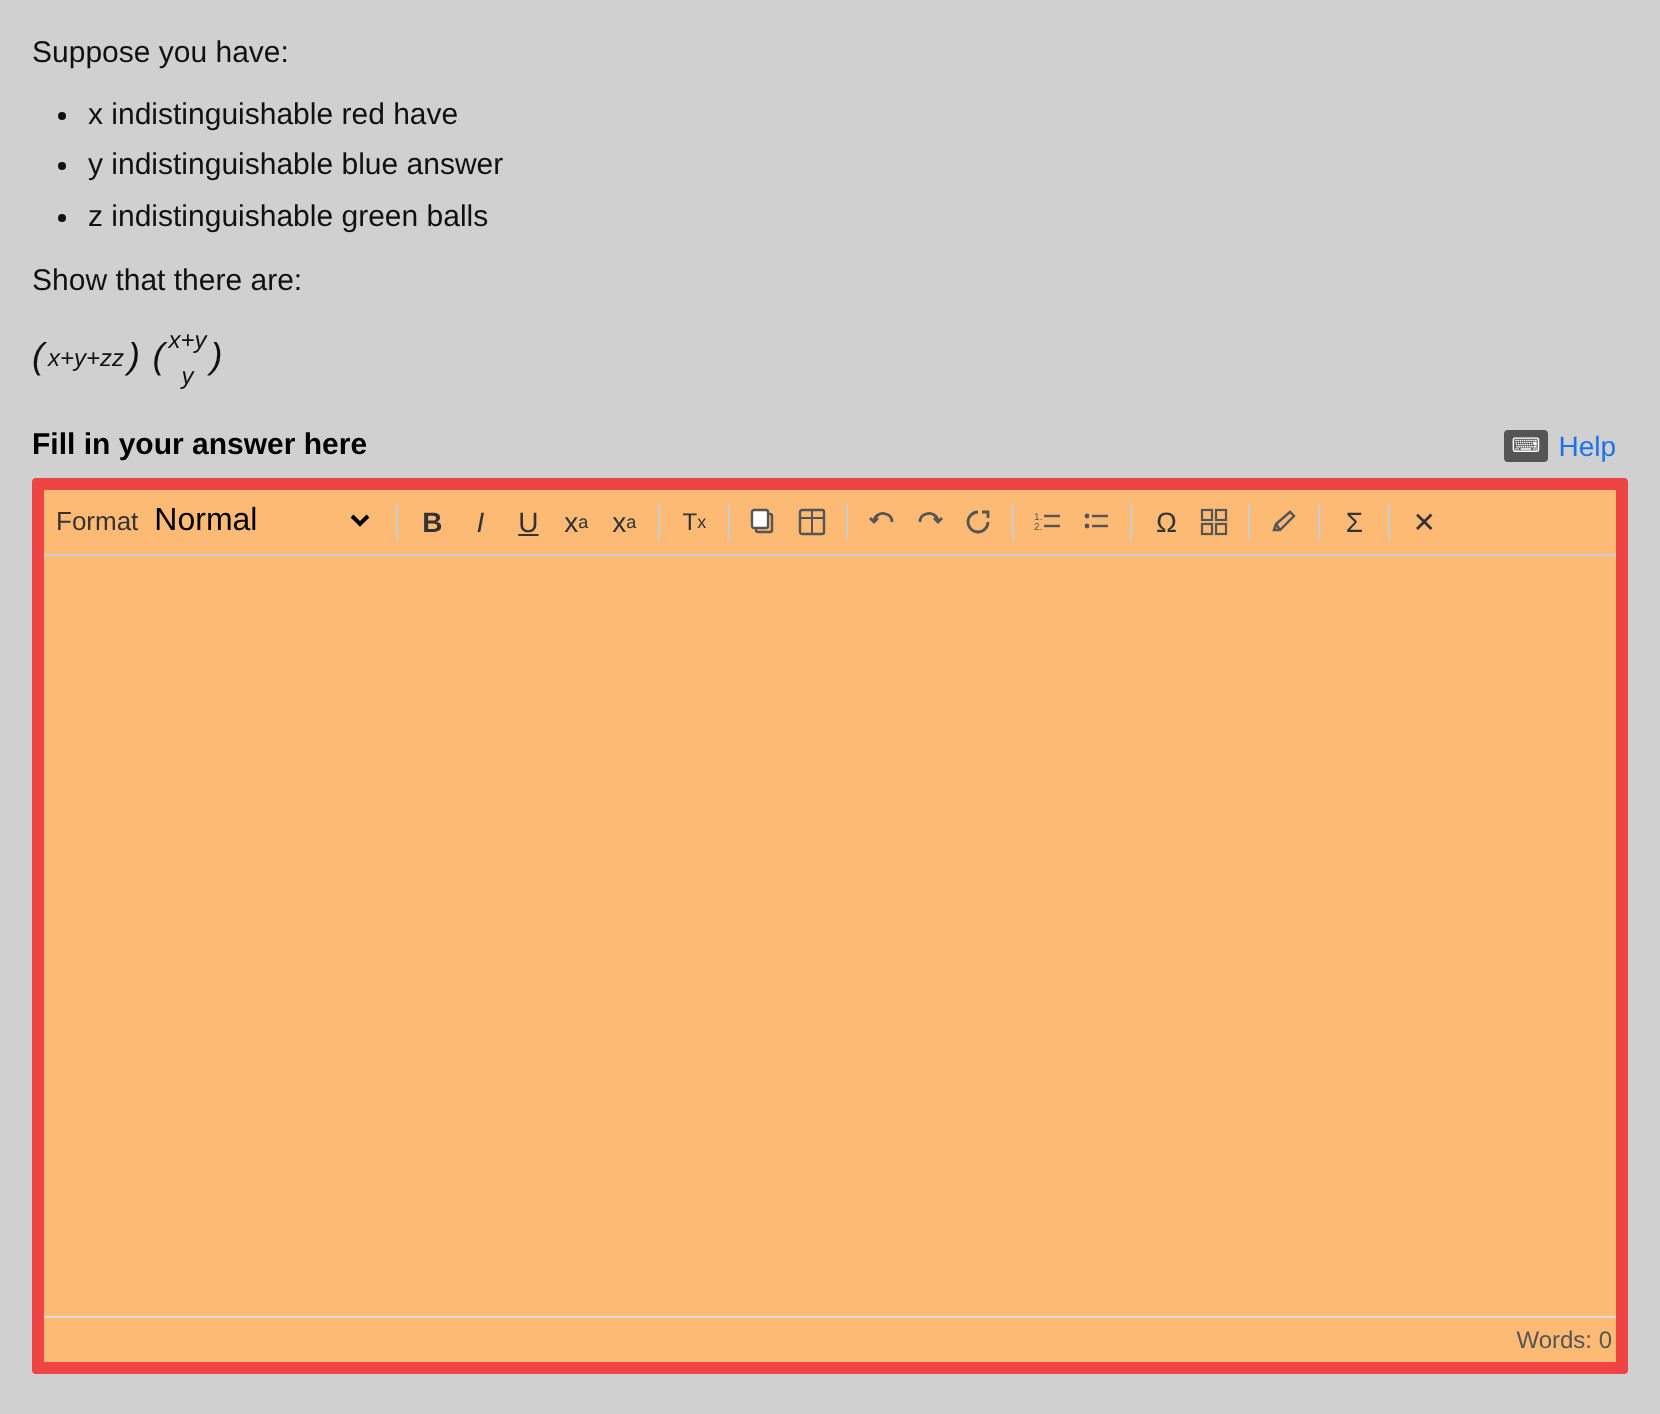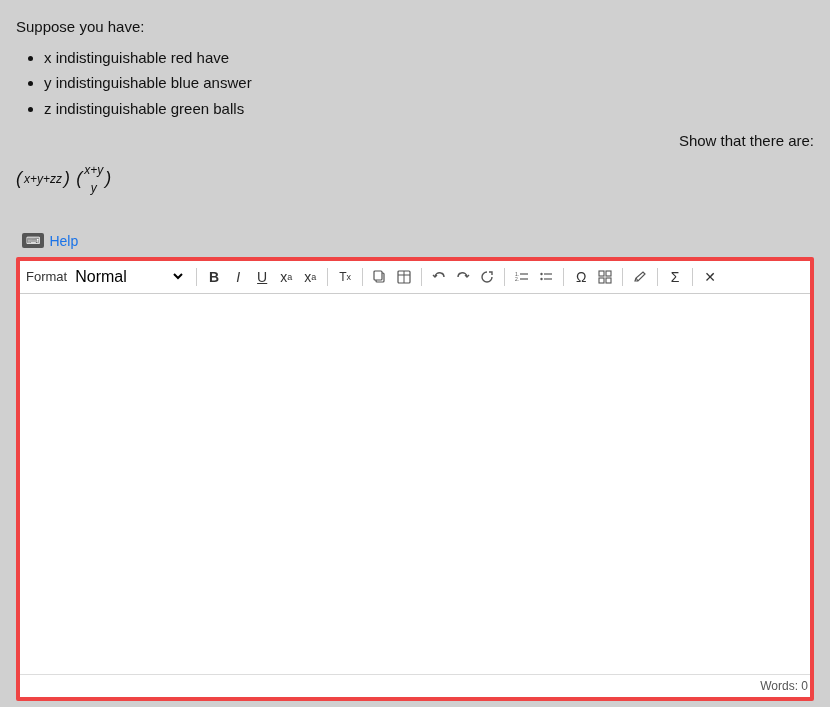--- a/index.html
+++ b/index.html
@@ -13,37 +13,36 @@
       min-height: 707px;
       padding: 0;
     }
     .page-container {
       width: 830px;
       background: #d0d0d0;
       padding: 16px 16px 16px 16px;
     }
     .question-text {
       color: #111;
-      margin-bottom: 28px;
+      margin-bottom: 10px;
       line-height: 1.5;
     }
     .question-text p {
       margin-bottom: 8px;
     }
     .bullet-list {
       list-style: disc;
       margin-left: 28px;
       margin-bottom: 10px;
     }
     .bullet-list li {
       margin-bottom: 3px;
     }
     .show-that {
       margin-bottom: 6px;
-      text-align: right;
     }
     .math-expression {
       font-style: italic;
       font-size: 15px;
       margin-bottom: 6px;
       display: inline-block;
     }
     .ways-text {
       margin-bottom: 14px;
     }
@@ -69,22 +68,22 @@
       padding: 2px 6px;
     }
     .keyboard-icon {
       background: #555;
       color: #fff;
       font-size: 10px;
       padding: 2px 4px;
       border-radius: 2px;
     }
     .editor-wrapper {
-      background: #ffffff;
-      border: 4px solid #ef4444;
+      background: #fdba74;
+      border: 6px solid #ef4444;
       border-radius: 2px;
     }
     .toolbar {
       display: flex;
       align-items: center;
       padding: 4px 6px;
       border-bottom: 1px solid #ccc;
       gap: 2px;
       flex-wrap: nowrap;
     }
@@ -170,20 +169,21 @@
         <span style="display:inline-flex;flex-direction:column;align-items:center;font-size:12px;padding:0 2px;">
           <span style="">x+y</span>
           <span style="font-style:italic;">y</span>
         </span>
         <span style="font-size:18px;">)</span>
       </span>
     </div>
   </div>
 
   <div class="fill-header">
+    <span class="fill-label">Fill in your answer here</span>
     <button class="help-btn">
       <span class="keyboard-icon">⌨</span>
       <span>Help</span>
     </button>
   </div>
 
   <div class="editor-wrapper">
     <div class="toolbar">
       <div class="format-select-wrapper">
         <span class="format-label">Format</span>

